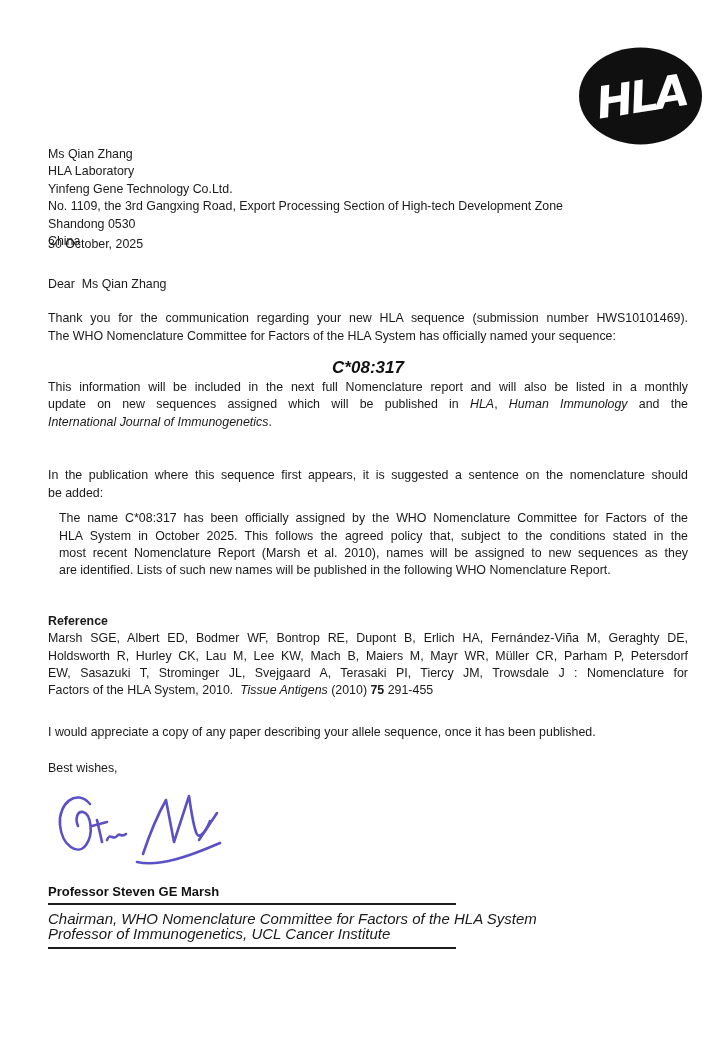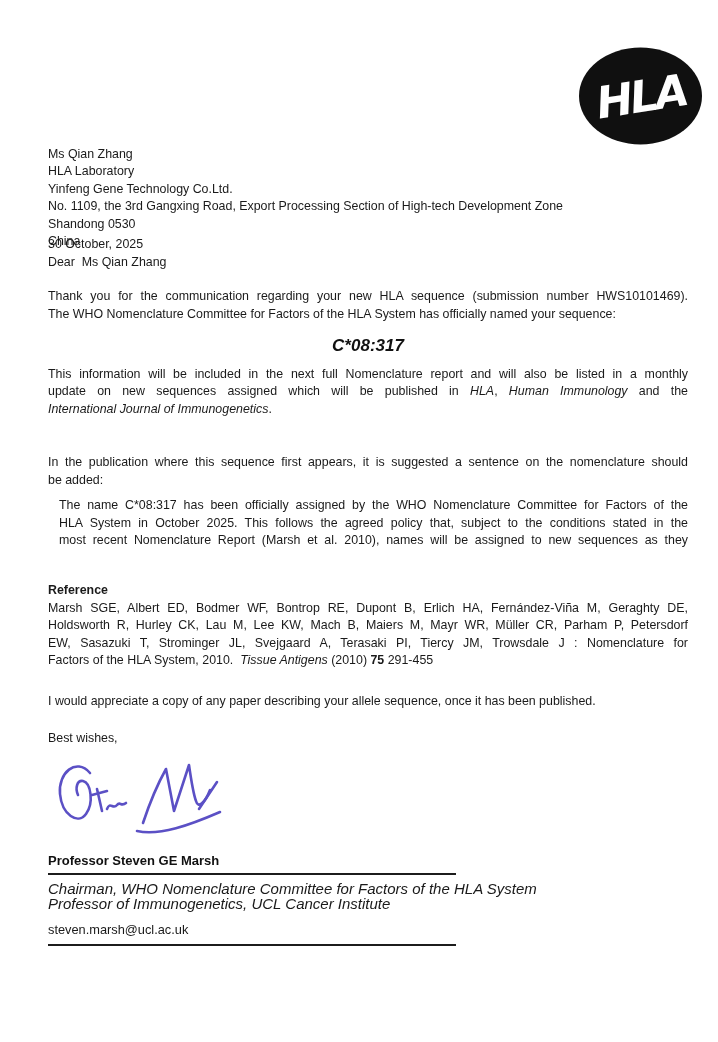--- a/index.html
+++ b/index.html
@@ -25,37 +25,37 @@
   .logo text {
     font-family: "DejaVu Sans", sans-serif;
     font-weight: bold;
     font-style: italic;
     font-size: 44px;
     letter-spacing: -3px;
   }
   .recipient { margin-top: 146px; }
   .date { margin-top: -14px; text-align: left; }
   .pre { white-space: pre-wrap; }
-  .salutation { }
+  .salutation { margin-top: 22px; }
   .para { }
   .rl { text-align: justify; text-align-last: justify; text-justify: inter-word; }
   .rl.last { text-align-last: left; white-space: pre-wrap; }
   .s-i { font-style: italic; }
   .s-b { font-weight: bold; }
   .intro { margin-top: 17px; }
   .allele {
     margin-top: 11px;
     text-align: center;
     font-weight: bold;
     font-style: italic;
     font-size: 17px;
     line-height: 23px;
     color: #111;
   }
-  .publication { margin-top: 9px; }
+  .publication { }
   .suggestion { margin-top: 36px; }
   .quote { margin-top: 8px; padding-left: 11px; }
   .ref-heading { margin-top: 33px; font-weight: bold; }
   .appreciate { margin-top: 24px; }
   .closing { margin-top: 19px; }
   .sig { display: block; margin-top: 12px; margin-left: 2px; width: 190px; height: 85px; }
   .sig path { stroke: var(--sig-color); stroke-width: 2.6; fill: none; stroke-linecap: round; stroke-linejoin: round; }
   .sig-name { margin-top: 8px; font-weight: bold; font-size: 13px; color: #111; }
   .hr { margin-top: 3px; width: 408px; height: 2px; background: #1c1c1c; }
   .titles { margin-top: 6px; font-style: italic; font-size: 15px; line-height: 15px; }
@@ -100,20 +100,21 @@
 
   <div class="para suggestion">
       <div class="rl"><span>In the publication where this sequence first appears, it is suggested a sentence on the nomenclature should</span></div>
       <div class="rl last"><span>be added:</span></div>
     </div>
 
   <div class="para quote">
       <div class="rl"><span>The name C*08:317 has been officially assigned by the WHO Nomenclature Committee for Factors of the</span></div>
       <div class="rl"><span>HLA System in October 2025. This follows the agreed policy that, subject to the conditions stated in the</span></div>
       <div class="rl"><span>most recent Nomenclature Report (Marsh et al. 2010), names will be assigned to new sequences as they</span></div>
+      <div class="rl last"><span>are identified. Lists of such new names will be published in the following WHO Nomenclature Report.</span></div>
     </div>
 
   <div class="ref-heading">Reference</div>
 
   <div class="para">
       <div class="rl"><span>Marsh SGE, Albert ED, Bodmer WF, Bontrop RE, Dupont B, Erlich HA, Fernández-Viña M, Geraghty DE,</span></div>
       <div class="rl"><span>Holdsworth R, Hurley CK, Lau M, Lee KW, Mach B, Maiers M, Mayr WR, Müller CR, Parham P, Petersdorf</span></div>
       <div class="rl"><span>EW, Sasazuki T, Strominger JL, Svejgaard A, Terasaki PI, Tiercy JM, Trowsdale J : Nomenclature for</span></div>
       <div class="rl last"><span>Factors of the HLA System, 2010.  </span><span class="s-i">Tissue Antigens</span><span> (2010) </span><span class="s-b">75</span><span> 291-455</span></div>
     </div>
@@ -136,17 +137,16 @@
 
   <div class="sig-name">Professor Steven GE Marsh</div>
 
   <div class="hr"></div>
 
   <div class="titles">
     <div>Chairman, WHO Nomenclature Committee for Factors of the HLA System</div>
     <div>Professor of Immunogenetics, UCL Cancer Institute</div>
   </div>
 
-  <div class="email">steven.marsh@ucl.ac.uk</div>
 
   <div class="hr bottom"></div>
 
 </div>
 
 </body></html>

